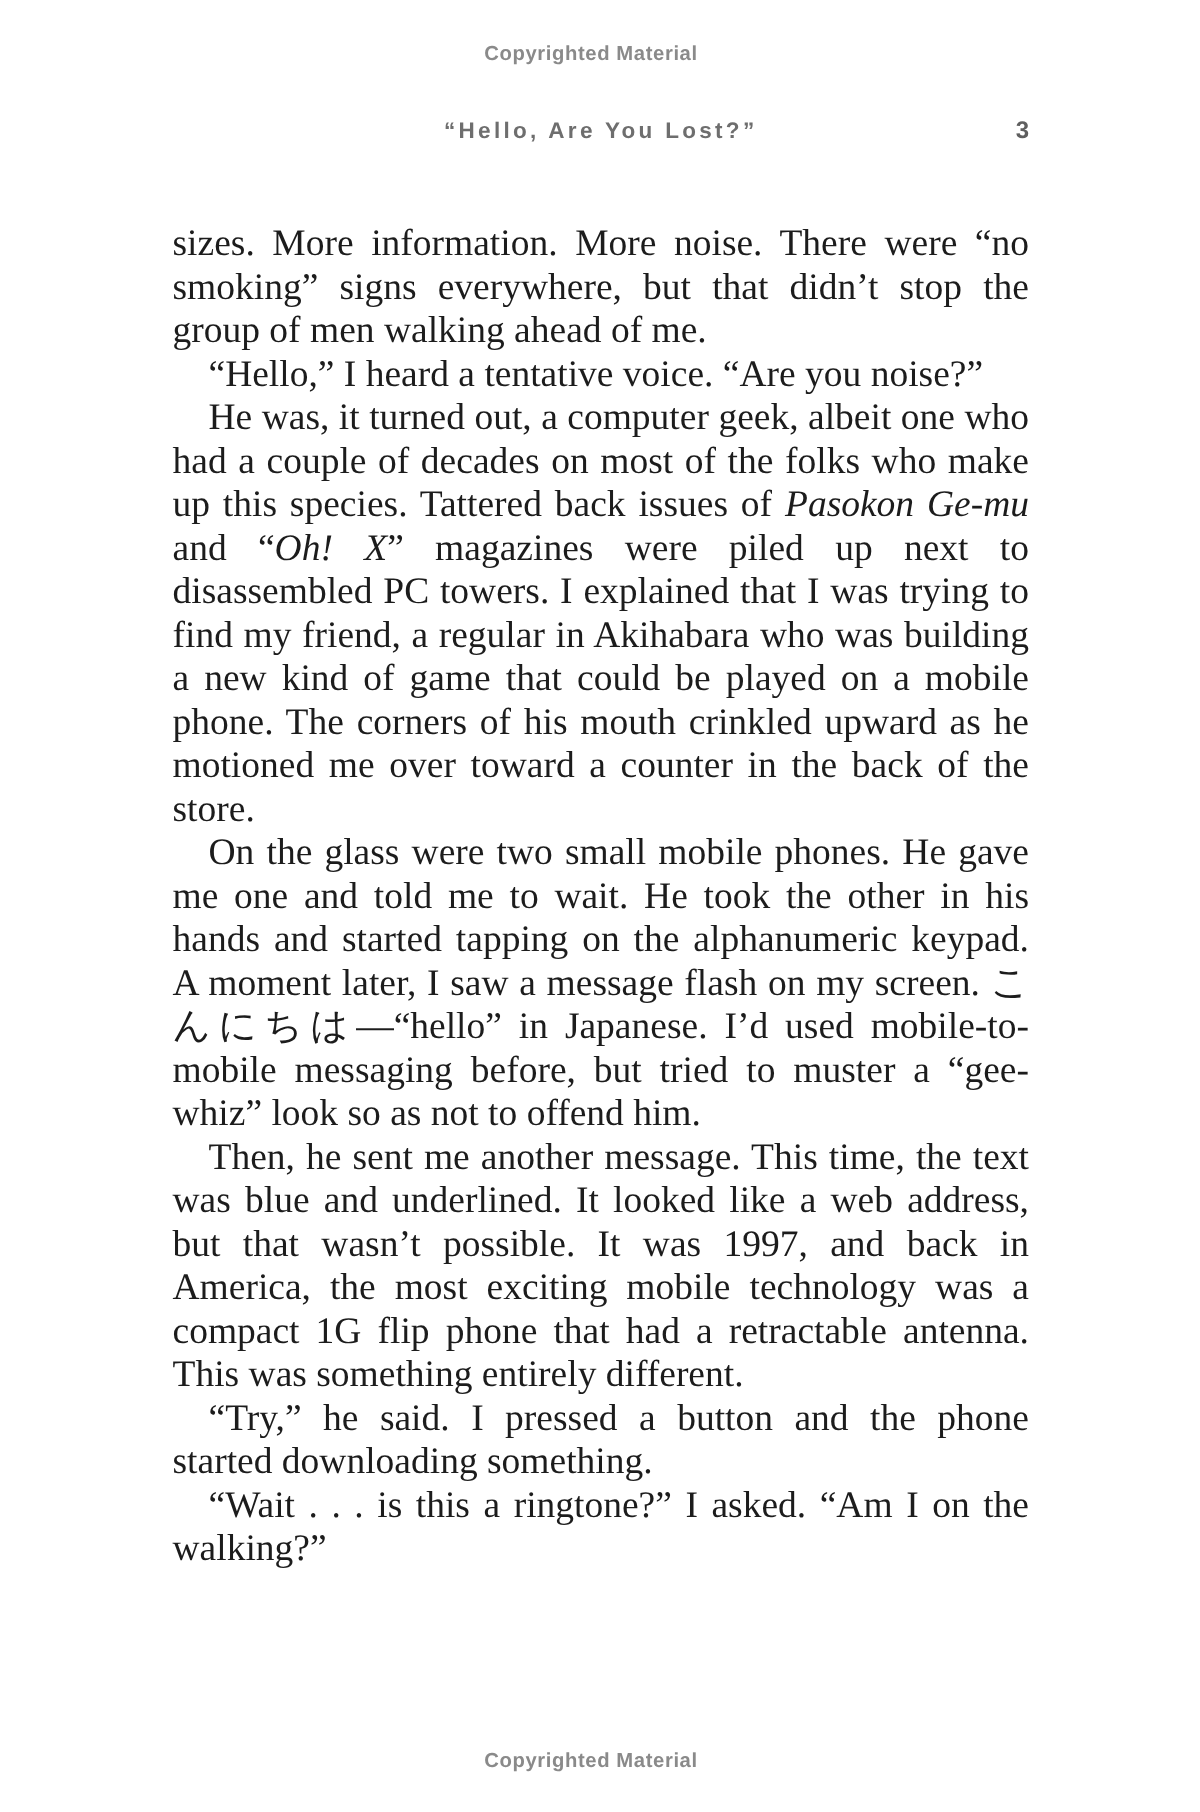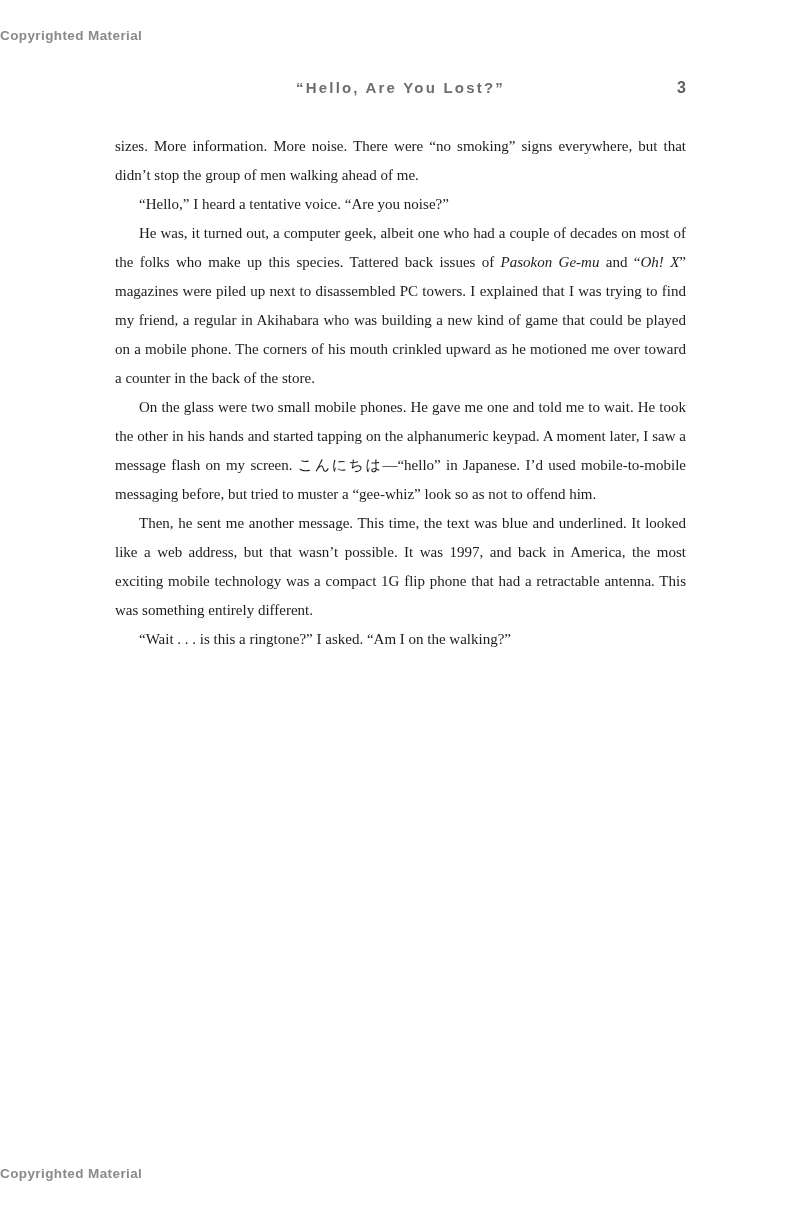--- a/index.html
+++ b/index.html
@@ -10,20 +10,21 @@
     height: 1208px;
     background: #ffffff;
     overflow: hidden;
     font-family: "Liberation Serif", serif;
     color: #1c1c1c;
   }
   .copyright-notice {
     position: absolute;
     left: 0;
     right: 12px;
+    text-align: center;
     font-family: "Liberation Sans", sans-serif;
     font-weight: bold;
     font-size: 13.5px;
     letter-spacing: 0.4px;
     color: #8a8a8a;
   }
   .copyright-top { top: 28px; }
   .copyright-bottom { top: 1166px; }
   .running-head {
     position: absolute;
@@ -40,24 +41,24 @@
   .page-number {
     position: absolute;
     right: 0;
     top: 0;
     letter-spacing: 0;
     color: #5f5f5f;
     font-size: 16px;
   }
   .body-text {
     position: absolute;
-    top: 132px;
+    top: 148px;
     left: 115px;
     width: 571px;
-    font-size: 15px;
+    font-size: 25px;
     line-height: 29px;
     text-align: justify;
   }
   .para { text-indent: 0; }
   .para.indent { text-indent: 24px; }
   .italic { font-style: italic; }
 </style>
 </head>
 <body>
 
@@ -69,18 +70,19 @@
     <span>“Hello, Are You Lost?”</span>
     <span class="page-number">3</span>
   </div>
 
   <div class="body-text">
       <p class="para"><span>sizes. More information. More noise. There were “no smoking” signs everywhere, but that didn’t stop the group of men walking ahead of me.</span></p>
       <p class="para indent"><span>“Hello,” I heard a tentative voice. “Are you noise?”</span></p>
       <p class="para indent"><span>He was, it turned out, a computer geek, albeit one who had a couple of decades on most of the folks who make up this species. Tattered back issues of </span><span class="italic">Pasokon Ge-mu</span><span> and “</span><span class="italic">Oh! X</span><span>” magazines were piled up next to disassembled PC towers. I explained that I was trying to find my friend, a regular in Akihabara who was building a new kind of game that could be played on a mobile phone. The corners of his mouth crinkled upward as he motioned me over toward a counter in the back of the store.</span></p>
       <p class="para indent"><span>On the glass were two small mobile phones. He gave me one and told me to wait. He took the other in his hands and started tapping on the alphanumeric keypad. A moment later, I saw a message flash on my screen. こんにちは—“hello” in Japanese. I’d used mobile-to-mobile messaging before, but tried to muster a “gee-whiz” look so as not to offend him.</span></p>
       <p class="para indent"><span>Then, he sent me another message. This time, the text was blue and underlined. It looked like a web address, but that wasn’t possible. It was 1997, and back in America, the most exciting mobile technology was a compact 1G flip phone that had a retractable antenna. This was something entirely different.</span></p>
+      <p class="para indent"><span>“Try,” he said. I pressed a button and the phone started downloading something.</span></p>
       <p class="para indent"><span>“Wait . . . is this a ringtone?” I asked. “Am I on the walking?”</span></p>
     </div>
 
   <div class="copyright-notice copyright-bottom">Copyrighted Material</div>
 
 </div>
 
 </body></html>

